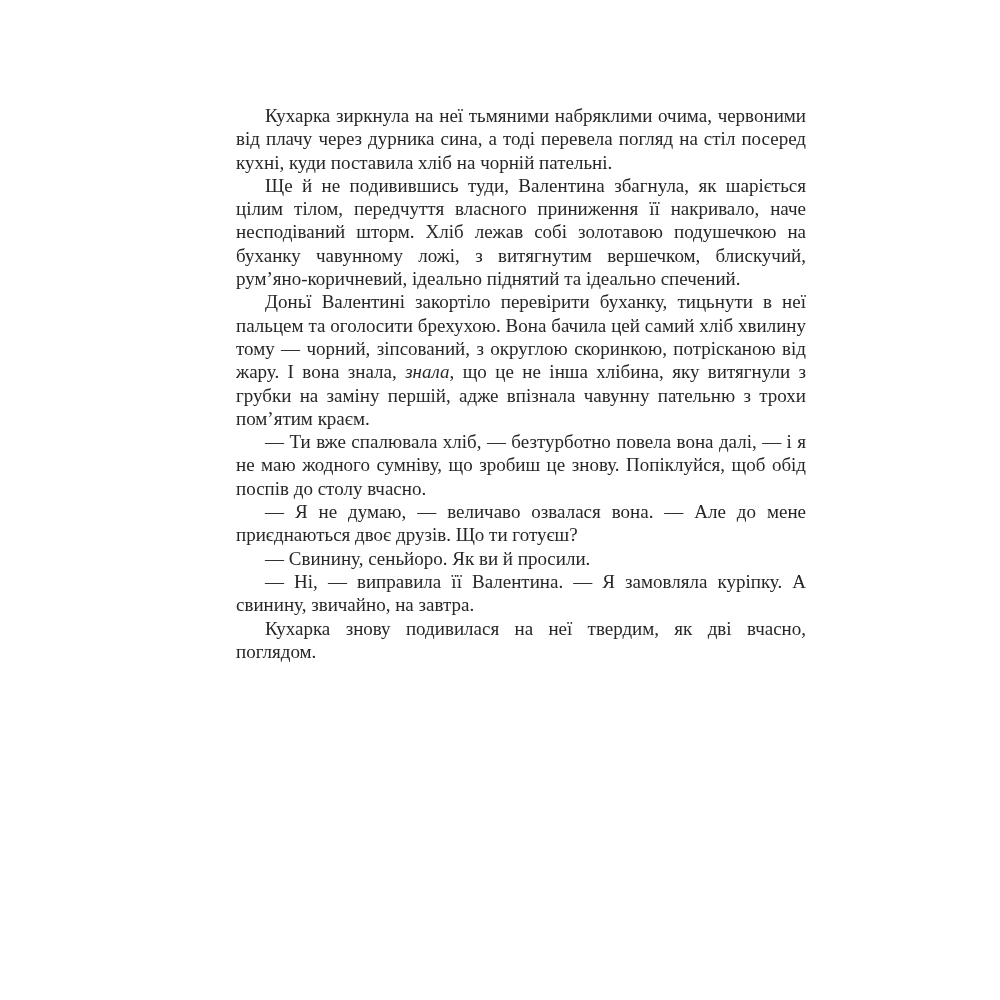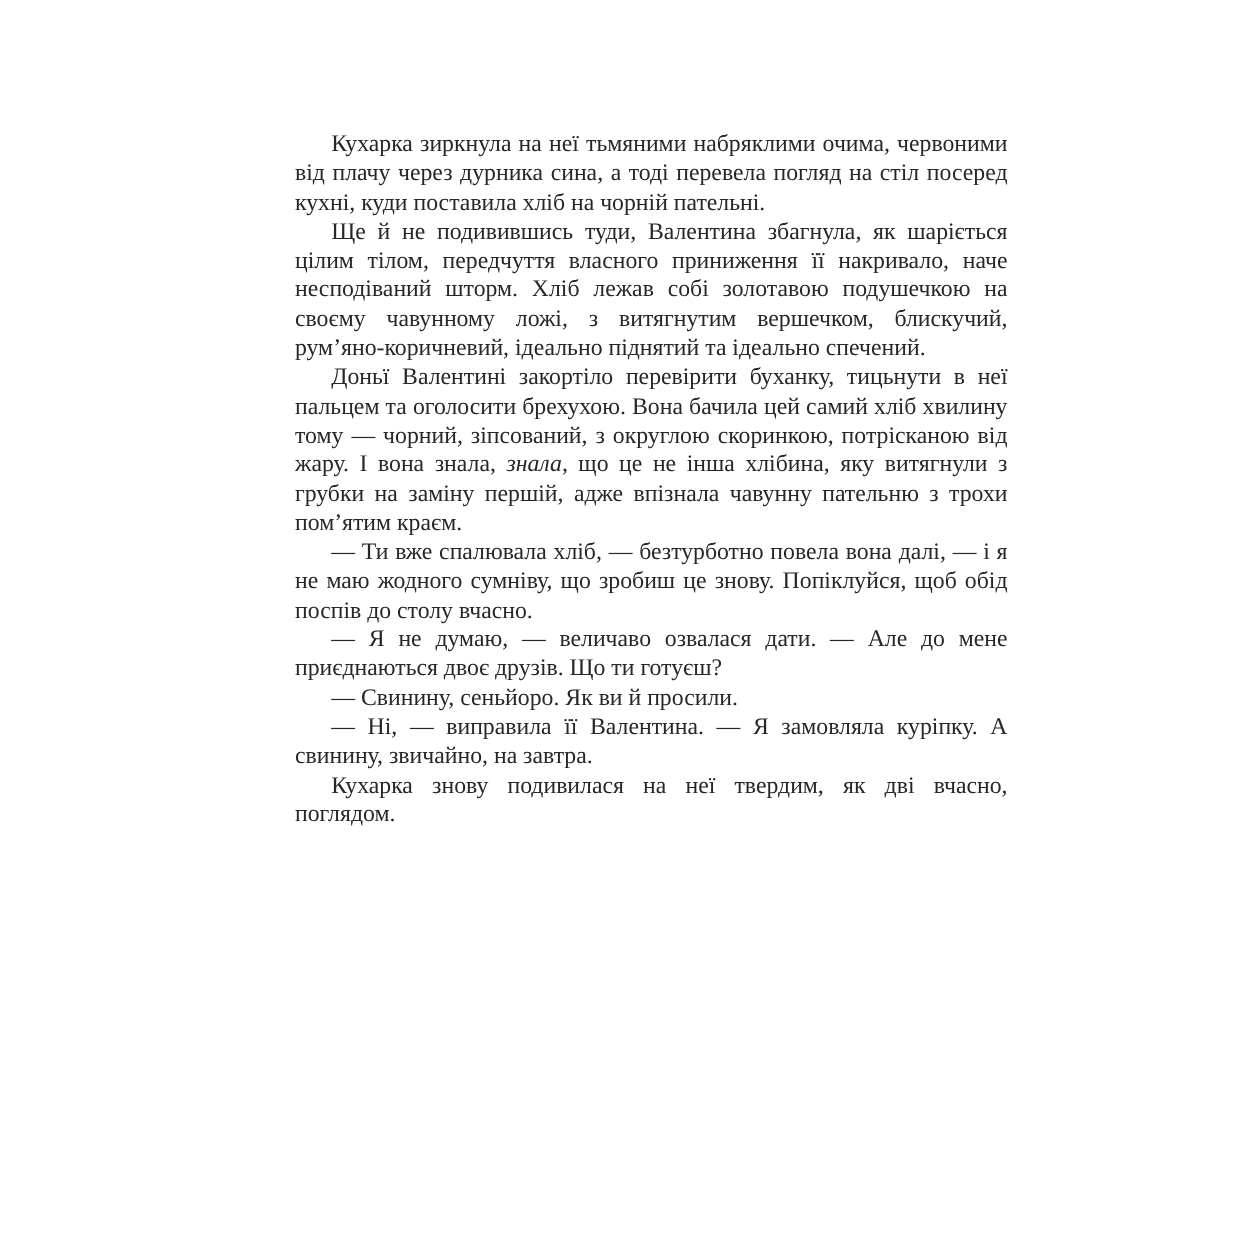--- a/index.html
+++ b/index.html
@@ -67,24 +67,24 @@
     transform: scaleX(-1);
   }
 </style>
 </head>
 <body>
 
 <div class="page">
 
   <div class="text-block">
     <p>Кухарка зиркнула на неї тьмяними набряклими очима, червоними від плачу через дурника сина, а тоді перевела погляд на стіл посеред кухні, куди поставила хліб на чорній пательні.</p>
-    <p>Ще й не подивившись туди, Валентина збагнула, як шаріється цілим тілом, передчуття власного приниження її накривало, наче несподіваний шторм. Хліб лежав собі золотавою подушечкою на своєму чавунному ложі, з витягнутим вершечком, блискучий, рум’яно-коричневий, ідеально піднятий та ідеально спечений.</p>
+    <p>Ще й не подивившись туди, Валентина збагнула, як шаріється цілим тілом, передчуття власного приниження її накривало, наче несподіваний шторм. Хліб лежав собі золотавою подушечкою на буханку чавунному ложі, з витягнутим вершечком, блискучий, рум’яно-коричневий, ідеально піднятий та ідеально спечений.</p>
     <p><span>Доньї Валентині закортіло перевірити буханку, тицьнути в неї пальцем та оголосити брехухою. Вона бачила цей самий хліб хвилину тому — чорний, зіпсований, з округлою скоринкою, потрісканою від жару. І вона знала, </span><em>знала</em><span>, що це не інша хлібина, яку витягнули з грубки на заміну першій, адже впізнала чавунну пательню з трохи пом’ятим краєм.</span></p>
     <p>— Ти вже спалювала хліб, — безтурботно повела вона далі, — і я не маю жодного сумніву, що зробиш це знову. Попіклуйся, щоб обід поспів до столу вчасно.</p>
-    <p>— Я не думаю, — величаво озвалася дати. — Але до мене приєднаються двоє друзів. Що ти готуєш?</p>
+    <p>— Я не думаю, — величаво озвалася вона. — Але до мене приєднаються двоє друзів. Що ти готуєш?</p>
     <p>— Свинину, сеньйоро. Як ви й просили.</p>
     <p>— Ні, — виправила її Валентина. — Я замовляла куріпку. А свинину, звичайно, на завтра.</p>
     <p>Кухарка знову подивилася на неї твердим, як дві вчасно, поглядом.</p>
   </div>
 
   <div class="footer">
     <svg class="flourish" viewBox="0 0 64 30" aria-hidden="true">
       <path d="M4 9.5 A3.4 3.4 0 1 1 9 12"></path>
       <path d="M36 4.5 C25 0.5 13 4.5 13 13 C13 21.5 21.5 27.5 28 24.2 C33 21.7 32 14.5 26.8 14.3 C23 14.2 21.6 18.9 24.7 21.1 C30 25 38 26.6 45 24 C49.5 22.3 52.5 21.4 55.5 22.8 A3 3 0 1 1 52.8 27.4"></path>
     </svg>

